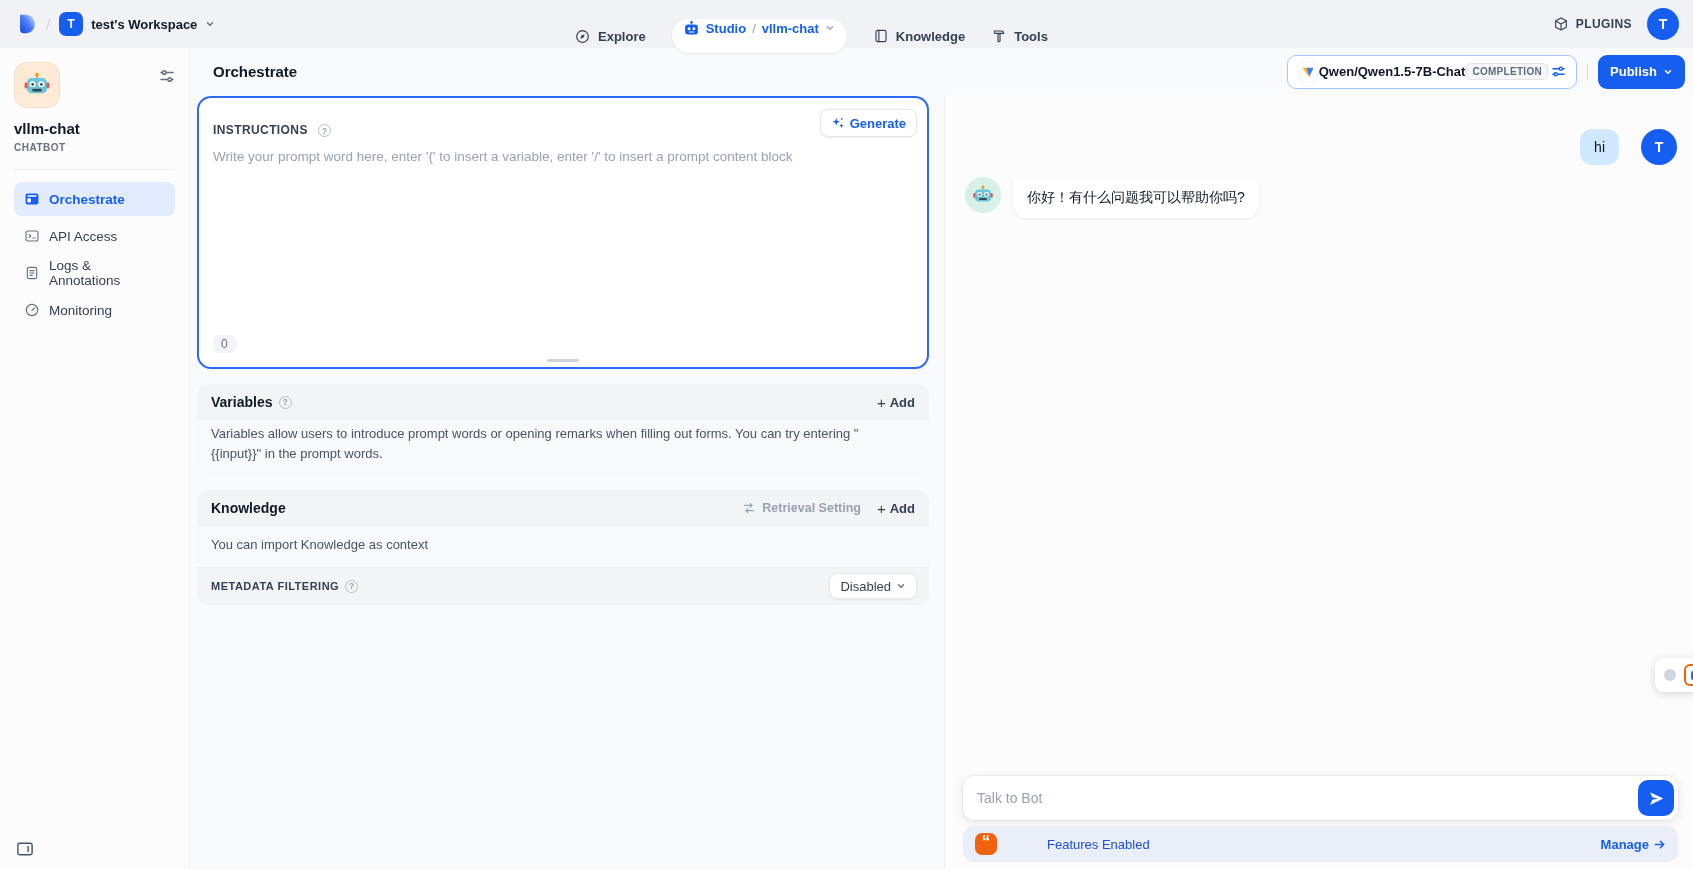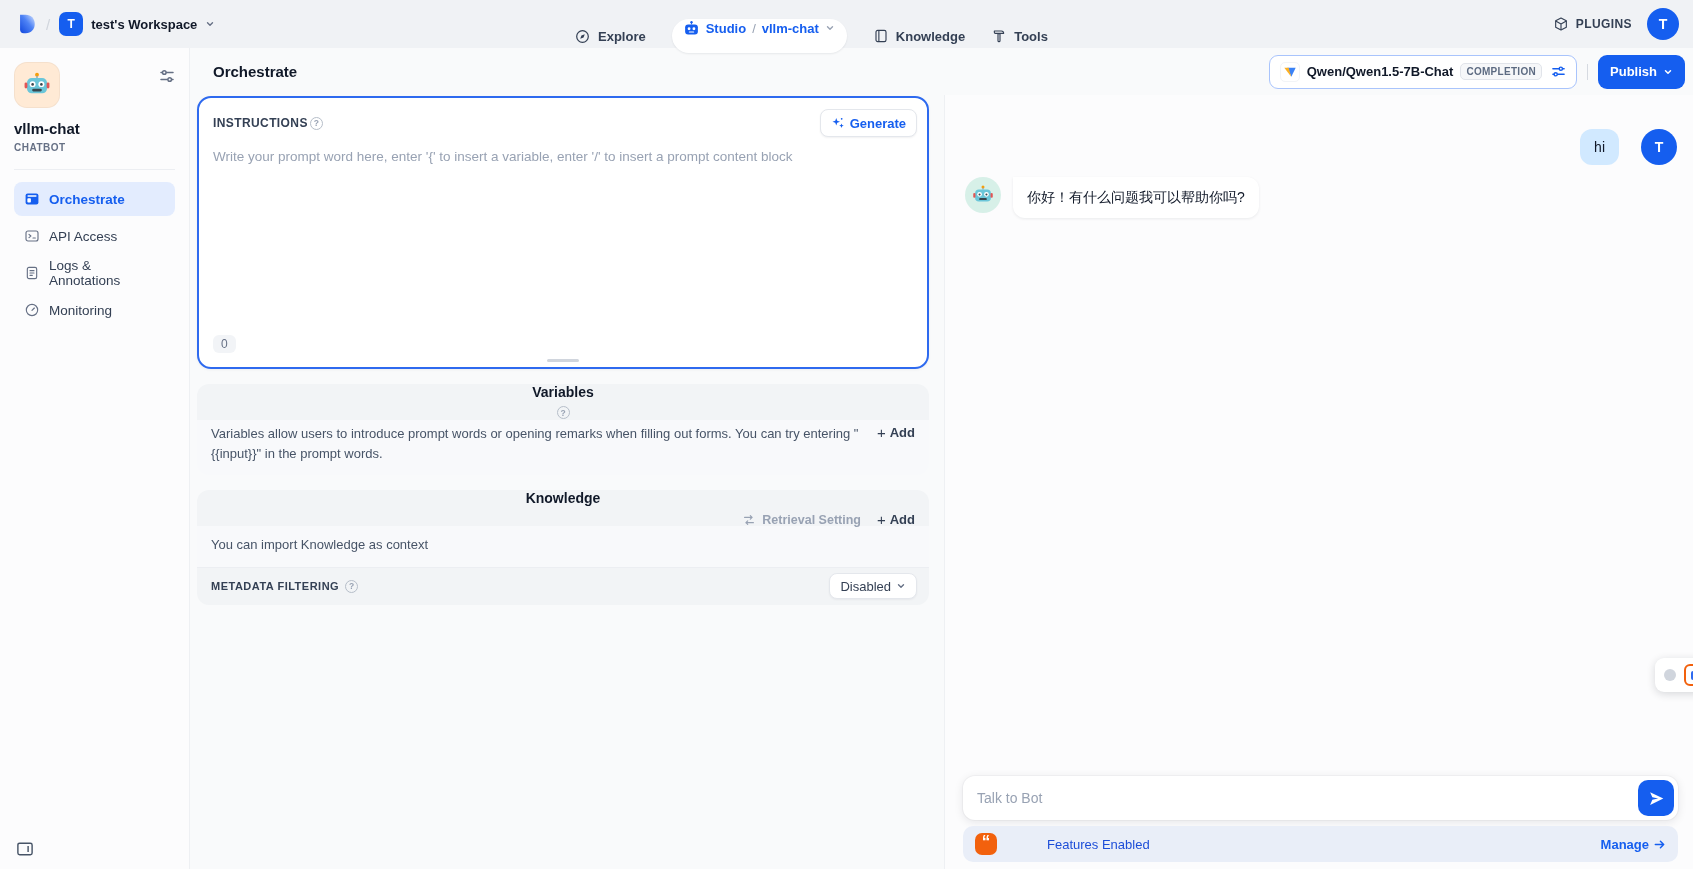--- a/index.html
+++ b/index.html
@@ -36,47 +36,47 @@
   .sb-item svg { color: #667085; flex: none; }
   .sb-item.active { background: #E3ECFE; color: #155EEF; font-weight: 600; }
   .sb-item.active svg { color: #155EEF; }
   .collapse-btn { position: absolute; left: 16px; bottom: 12px; background: none; border: none; color: #475467; padding: 0; cursor: pointer; display: flex; }
 
   
   .main { flex: 1; display: flex; flex-direction: column; min-width: 0; background: #F9FAFB; }
   .main-header { height: 47px; flex: none; display: flex; align-items: center; padding: 0 8px 0 23px; }
   .main-header h1 { font-size: 15px; font-weight: 700; color: #101828; margin: 0; }
   .mh-right { margin-left: auto; display: flex; align-items: center; }
-  .model-pill { display: flex; align-items: center; gap: 7px; height: 34px; background: #fff; border: 1px solid #A9C4FC; border-radius: 9px; padding: 0 10px; cursor: pointer; }
+  .model-pill { display: flex; align-items: center; gap: 1px; height: 34px; background: #fff; border: 1px solid #A9C4FC; border-radius: 9px; padding: 0 10px; cursor: pointer; }
   .model-icon { width: 20px; height: 20px; border-radius: 5px; background: #fff; border: 1px solid #F2F4F7; display: flex; align-items: center; justify-content: center; }
   .model-name { font-size: 13px; font-weight: 600; color: #101828; }
   .model-badge { font-size: 10px; font-weight: 600; color: #5D6B82; letter-spacing: .3px; border: 1px solid #E1E4EA; background: #F6F7F9; padding: 2px 5px; border-radius: 5px; }
   .model-params { display: flex; margin-left: 2px; cursor: pointer; }
   .vdiv { width: 1px; height: 16px; background: #D6DAE1; margin: 0 10px; }
   .publish-btn { height: 34px; background: #155EEF; color: #fff; border: none; border-radius: 9px; font-size: 13px; font-weight: 600; font-family: inherit; display: flex; align-items: center; gap: 6px; padding: 0 12px; cursor: pointer; }
 
   .content-row { flex: 1; display: flex; min-height: 0; }
   .config-col { width: 754px; flex: none; padding: 1px 15px 0 7px; }
   .debug-col { flex: 1; background: #FCFCFD; border-left: 1px solid #EEF0F3; position: relative; display: flex; flex-direction: column; min-width: 0; }
 
   
   .instructions-panel { height: 273px; display: flex; flex-direction: column; background: #fff; border: 2px solid #2E6AEF; border-radius: 14px; box-shadow: 0 1px 3px rgba(16,24,40,.05); }
-  .ip-header { display: flex; align-items: center; gap: 2px; padding: 11px 10px 6px 14px; }
+  .ip-header { display: flex; align-items: flex-end; gap: 10px; padding: 11px 10px 6px 14px; }
   .ip-title { font-size: 12px; font-weight: 700; letter-spacing: .4px; color: #344054; }
   .help { width: 13px; height: 13px; border: 1.3px solid #B6BEC9; border-radius: 50%; display: inline-flex; align-items: center; justify-content: center; font-size: 8.5px; font-weight: 700; color: #98A2B3; flex: none; cursor: default; }
   .generate-btn { margin-left: auto; display: inline-flex; gap: 5px; align-items: center; height: 28px; padding: 0 10px; background: #fff; border: 1px solid #E4E7EC; border-radius: 8px; color: #155EEF; font-size: 13px; font-weight: 600; font-family: inherit; box-shadow: 0 1px 2px rgba(16,24,40,.06); cursor: pointer; }
   .ip-textarea { flex: 1; margin: 0 14px; border: none; resize: none; outline: none; font-size: 13.5px; line-height: 1.45; color: #101828; background: transparent; font-family: inherit; padding: 4px 0 0; }
   .ip-textarea::placeholder { color: #98A2B3; }
   .ip-footer { position: relative; height: 38px; flex: none; display: flex; align-items: center; padding: 0 14px 8px; }
   .counter { background: #F2F4F7; border-radius: 6px; padding: 2px 8px; font-size: 12px; color: #667085; }
   .resize-handle { position: absolute; left: 50%; bottom: 5px; transform: translateX(-50%); width: 32px; height: 3px; border-radius: 2px; background: #D0D5DD; cursor: ns-resize; }
 
   
   .card { border-radius: 12px; margin-top: 15px; overflow: hidden; background: #F8F9FB; }
-  .card-header { height: 36px; display: flex; align-items: center; gap: 6px; padding: 0 14px; background: #F2F4F6; flex-direction: column; }
+  .card-header { height: 36px; display: flex; align-items: center; gap: 6px; padding: 0 14px; background: #F2F4F6; }
   .card-title { font-size: 14px; font-weight: 700; color: #101828; }
   .add-btn { margin-left: auto; display: flex; gap: 4px; align-items: center; font-size: 13px; font-weight: 600; color: #344054; background: none; border: none; font-family: inherit; cursor: pointer; padding: 0; }
   .plus { font-size: 15px; font-weight: 500; line-height: 1; }
   .card-body p { margin: 0; padding: 4px 70px 12px 14px; font-size: 13px; color: #475467; line-height: 1.5; }
   .kb-body p { padding: 9px 14px 12px; }
   .kh-right { margin-left: auto; display: flex; align-items: center; gap: 16px; }
   .kh-right .add-btn { margin-left: 0; }
   .retrieval-btn { display: flex; gap: 6px; align-items: center; color: #98A2B3; font-size: 12.5px; font-weight: 700; background: none; border: none; font-family: inherit; cursor: pointer; padding: 0; }
   .metadata-row { height: 38px; display: flex; align-items: center; gap: 6px; padding: 0 12px 0 14px; background: #F2F4F6; border-top: 1px solid #ECEEF2; }
   .md-title { font-size: 11px; font-weight: 700; letter-spacing: .5px; color: #344054; }

